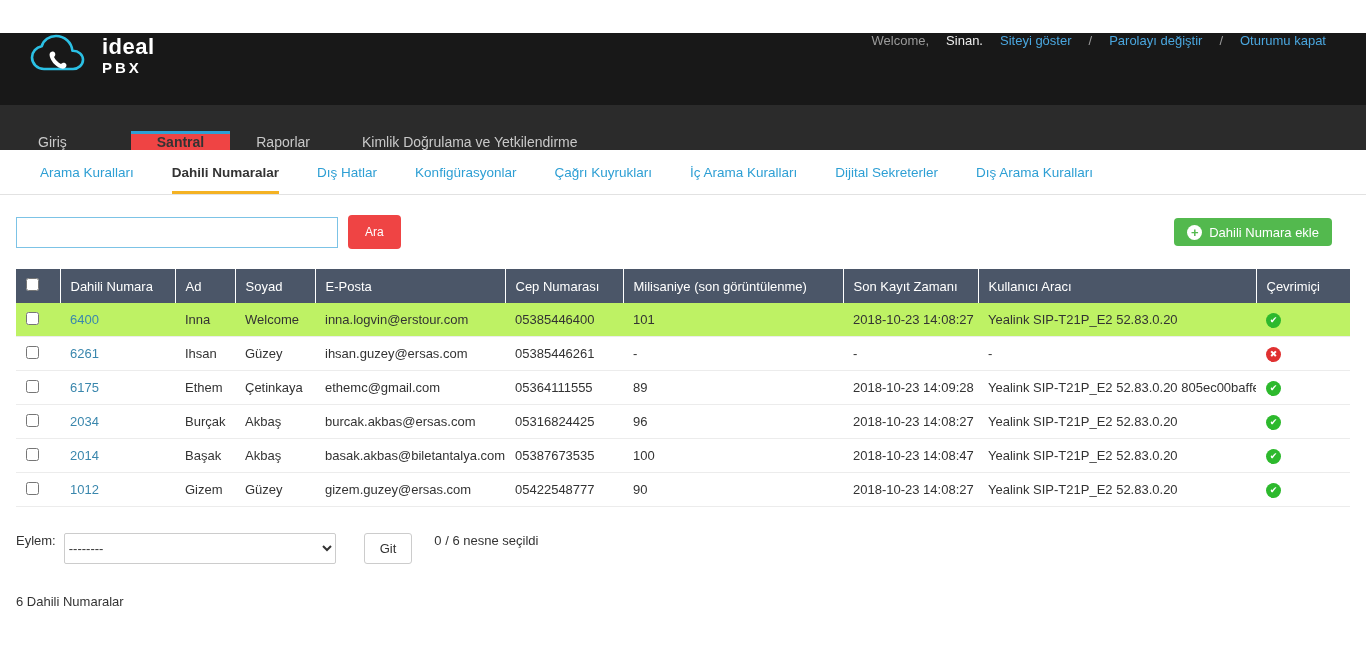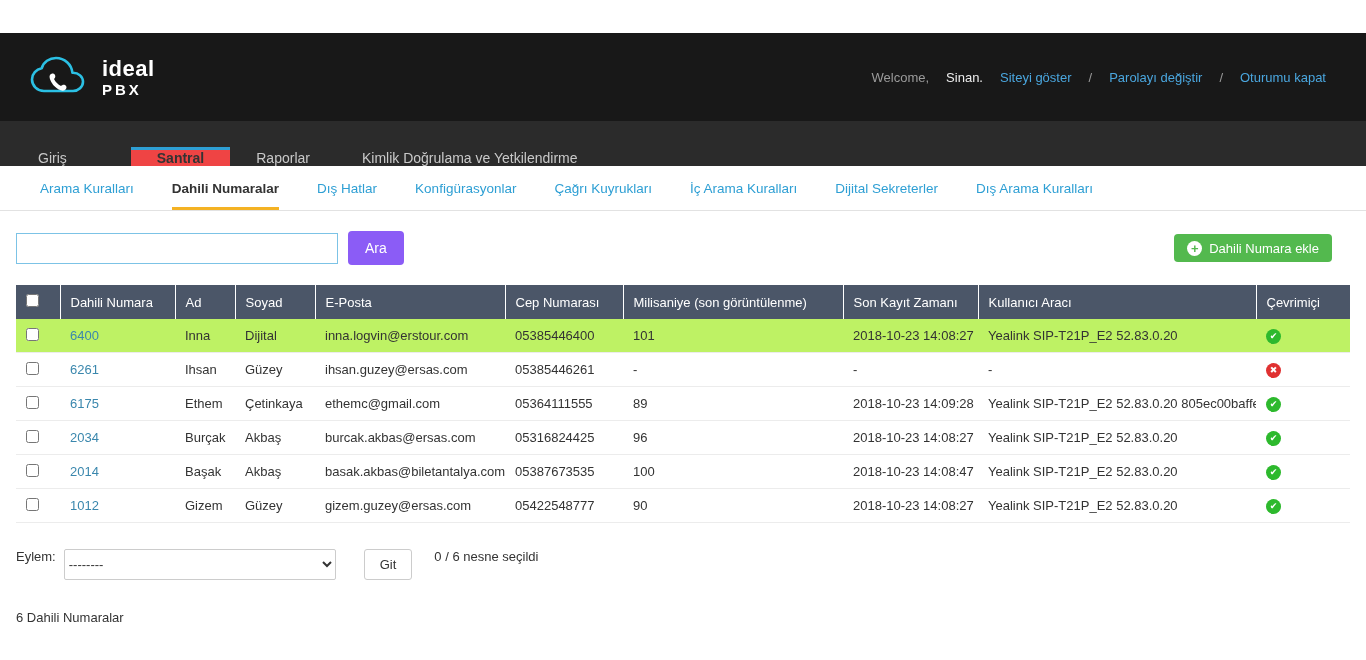--- a/index.html
+++ b/index.html
@@ -2,21 +2,21 @@
 <html lang="tr"><head>
 <meta charset="utf-8">
 <style>
   * { box-sizing: border-box; margin: 0; padding: 0; }
   html, body { width: 1366px; height: 660px; overflow: hidden; background: #fff;
     font-family: "Liberation Sans", sans-serif; }
 
   .top-spacer { height: 33px; background: #fff; }
 
   
-  .app-header { height: 88px; background: #181818; display: flex; align-items: center;
+  .app-header { height: 72px; background: #181818; display: flex; align-items: flex-start;
     padding: 0 40px 0 28px; }
   .brand { display: flex; align-items: center; gap: 8px; }
   .brand svg { display: block; }
   .brand-text { color: #fff; line-height: 1; }
   .brand-name { font-size: 22px; font-weight: 700; letter-spacing: .5px; }
   .brand-sub { font-size: 15px; font-weight: 700; letter-spacing: 3px; margin-top: 2px; }
   .user-tools { margin-left: auto; font-size: 13px; display: flex; align-items: center; gap: 17px; }
   .welcome { color: #9b9b9b; }
   .username { color: #ededed; }
   .user-link { color: #4aa6de; text-decoration: none; cursor: pointer; }
@@ -35,22 +35,22 @@
     display: flex; align-items: stretch; padding-left: 40px; }
   .sub-item { display: flex; align-items: center; margin-right: 38px; font-size: 13.5px;
     color: #2e9fd4; text-decoration: none; cursor: pointer; border-bottom: 3px solid transparent;
     padding-top: 3px; }
   .sub-item.active { color: #333; font-weight: 700; border-bottom: 3px solid #f4b223; }
 
   
   .toolbar { display: flex; align-items: center; margin: 20px 16px 0 16px; }
   .search-input { width: 322px; height: 31px; border: 1px solid #7cc3e6; padding: 0 8px;
     font-size: 14px; font-family: "Liberation Sans", sans-serif; outline: none; }
-  .search-btn { margin-left: 10px; height: 34px; padding: 0 17px; background: #8b5cf6;
-    color: #fff; border: none; border-radius: 4px; font-size: 14px; cursor: pointer;
+  .search-btn { margin-left: 10px; height: 34px; padding: 0 17px; background: #ef4444;
+    color: #fff; border: none; border-radius: 4px; font-size: 12px; cursor: pointer;
     font-family: "Liberation Sans", sans-serif; }
   .add-btn { margin-left: auto; margin-right: 18px; height: 28px; padding: 0 13px;
     background: #53b94e; color: #fff; border: none; border-radius: 4px; font-size: 13px;
     display: flex; align-items: center; gap: 7px; cursor: pointer;
     font-family: "Liberation Sans", sans-serif; }
   .plus-icon { width: 15px; height: 15px; background: #fff; color: #53b94e; border-radius: 50%;
     display: inline-flex; align-items: center; justify-content: center; font-size: 13px;
     font-weight: 700; line-height: 1; }
 
   
@@ -169,21 +169,21 @@
         <th>Son Kayıt Zamanı</th>
         <th>Kullanıcı Aracı</th>
         <th>Çevrimiçi</th>
       </tr>
     </thead>
     <tbody>
       <tr>
         <td><input type="checkbox" style=""></td>
         <td><a class="ext-link">6400</a></td>
         <td>Inna</td>
-        <td>Dijital</td>
+        <td>Welcome</td>
         <td>inna.logvin@erstour.com</td>
         <td>05385446400</td>
         <td>101</td>
         <td>2018-10-23 14:08:27</td>
         <td>Yealink SIP-T21P_E2 52.83.0.20</td>
         <td><span class="status-icon" data-status="online"></span></td>
       </tr>
       <tr>
         <td><input type="checkbox" style=""></td>
         <td><a class="ext-link">6261</a></td>

